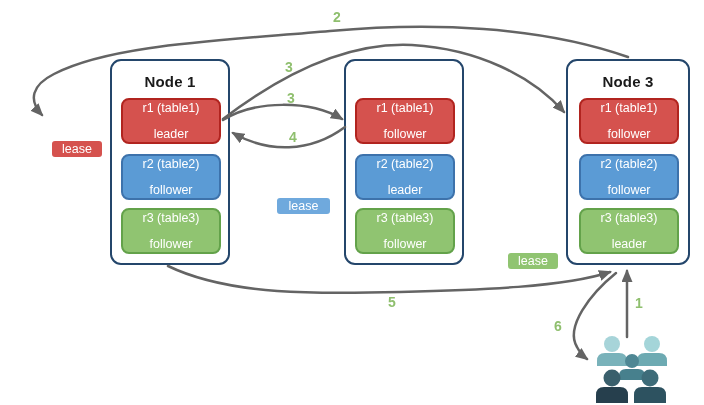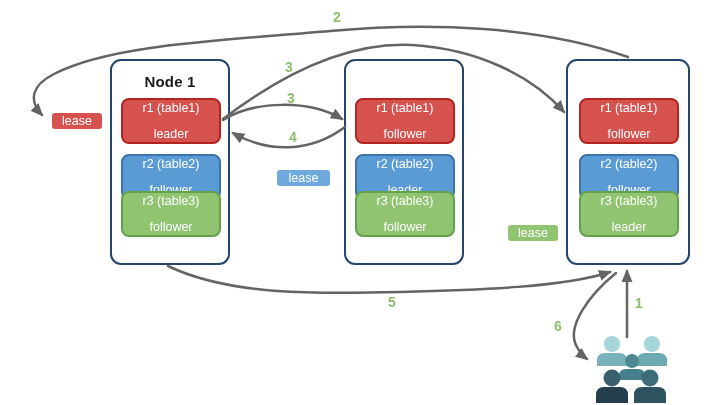--- a/index.html
+++ b/index.html
@@ -15,28 +15,28 @@
   }
   .node-title{
     margin-top:12px;text-align:center;font-size:15px;font-weight:700;
     color:var(--node_title);letter-spacing:.2px;
   }
   .rep{
     position:absolute;left:9px;width:100px;height:46px;box-sizing:border-box;
     border-radius:8px;border:2px solid;color:#fff;font-size:12.5px;line-height:1.3;
     display:flex;flex-direction:column;align-items:center;justify-content:space-between;text-align:center;
   }
-  .rep.r1{top:37px}.rep.r2{top:93px}.rep.r3{top:130px}
+  .rep.r1{top:37px}.rep.r2{top:93px}.rep.r3{top:147px}
   .red{background:var(--red_fill);border-color:var(--red_border);}
   .blue{background:var(--blue_fill);border-color:var(--blue_border);border-radius:8px;}
   .green{background:var(--green_fill);border-color:var(--green_border);}
   .lease{
     position:absolute;height:20px;box-sizing:border-box;border-radius:5px;border:2px solid;
     color:#fff;font-size:12.5px;display:flex;align-items:center;justify-content:center;
-    z-index:5;padding:0 2px;
+    z-index:5;padding:0 2px;margin-top:28px;
   }
   .lease.blue{background:var(--blue_lease_fill);}
   .lease-red{left:50px;top:111px;width:54px;}
   .lease-blue{left:275px;top:168px;width:57px;}
   .lease-green{left:506px;top:223px;width:54px;}
   .num{
     position:absolute;font-size:14px;font-weight:700;color:var(--step_number);z-index:5;
   }
   .num.s2{left:333px;top:9px}
   .num.s3a{left:285px;top:59px}
@@ -92,20 +92,21 @@
       <span>r2 (table2)</span>
       <span>leader</span>
     </div>
     <div class="rep r3 green">
       <span>r3 (table3)</span>
       <span>follower</span>
     </div>
   </div>
 
   <div class="node" style="left:566px;top:59px;width:124px">
+    <div class="node-title">Node 3</div>
     <div class="rep r1 red" style="left:11px">
       <span>r1 (table1)</span>
       <span>follower</span>
     </div>
     <div class="rep r2 blue" style="left:11px">
       <span>r2 (table2)</span>
       <span>follower</span>
     </div>
     <div class="rep r3 green" style="left:11px">
       <span>r3 (table3)</span>

